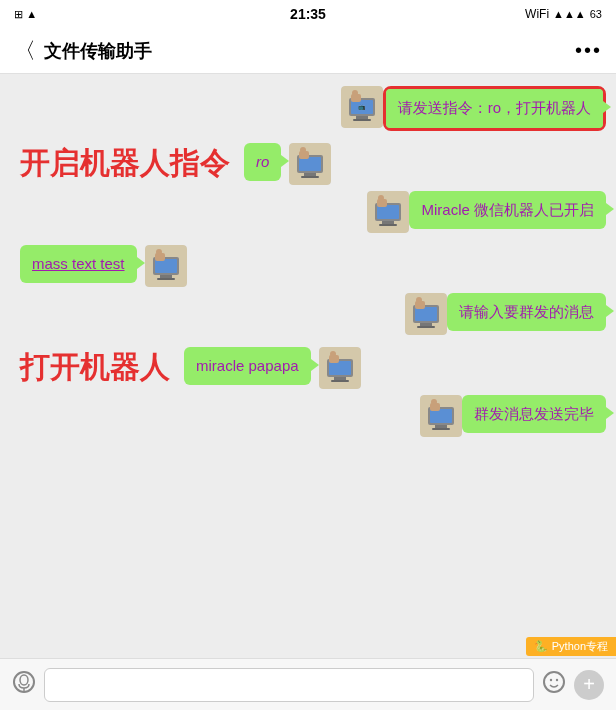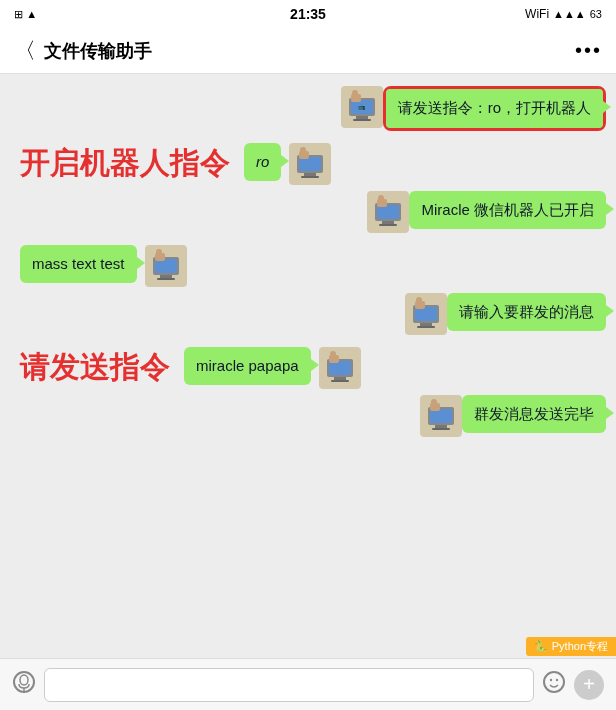--- a/index.html
+++ b/index.html
@@ -112,21 +112,21 @@
       max-width: 280px;
       padding: 8px 12px;
       border-radius: 6px;
       font-size: 15px;
       line-height: 1.5;
       position: relative;
       word-break: break-all;
     }
     .bubble.green {
       background: #95ec69;
-      color: #0f172a;
+      color: #a21caf;
     }
 
     
     .bubble.green::after {
       content: '';
       position: absolute;
       right: -8px;
       top: 12px;
       border-left: 8px solid #95ec69;
       border-top: 6px solid transparent;
@@ -279,21 +279,21 @@
         <rect x="15" y="30" width="12" height="3" fill="#777"></rect>
         <rect x="12" y="33" width="18" height="2" rx="1" fill="#666"></rect>
         <circle cx="14" cy="7" r="3" fill="#c8a07a"></circle>
         <rect x="10" y="8" width="10" height="8" rx="2" fill="#c8a07a"></rect>
       </svg>
     </div>
   </div>
 
   <div style="display:flex; align-items:center; margin: 6px 0 6px 10px;">
     <div style="display:flex; align-items:flex-start;">
-      <div class="bubble green" style="position:relative;">
+      <div class="bubble green" style="position:relative;text-decoration:underline;">
         <span>mass text test</span>
       </div>
       <div class="avatar-content" style="margin-left:8px;">
         <svg width="42" height="42" viewBox="0 0 42 42">
           <rect width="42" height="42" fill="#d4c8aa" rx="4"></rect>
           <rect x="8" y="12" width="26" height="18" rx="2" fill="#888"></rect>
           <rect x="10" y="14" width="22" height="14" rx="1" fill="#5a8fd4"></rect>
           <rect x="15" y="30" width="12" height="3" fill="#777"></rect>
           <rect x="12" y="33" width="18" height="2" rx="1" fill="#666"></rect>
           <circle cx="14" cy="7" r="3" fill="#c8a07a"></circle>
@@ -314,21 +314,21 @@
         <rect x="10" y="14" width="22" height="14" rx="1" fill="#5a8fd4"></rect>
         <rect x="15" y="30" width="12" height="3" fill="#777"></rect>
         <rect x="12" y="33" width="18" height="2" rx="1" fill="#666"></rect>
         <circle cx="14" cy="7" r="3" fill="#c8a07a"></circle>
         <rect x="10" y="8" width="10" height="8" rx="2" fill="#c8a07a"></rect>
       </svg>
     </div>
   </div>
 
   <div style="display:flex; align-items:center; margin: 6px 0 6px 10px;">
-    <span style="font-size:30px; font-weight:bold; color:#e53030; margin-right:14px;">请发送指令</span>
+    <span style="font-size:30px; font-weight:bold; color:#e53030; margin-right:14px;">打开机器人</span>
     <div style="display:flex; align-items:flex-start;">
       <div class="bubble green" style="position:relative;">
         <span>miracle papapa</span>
       </div>
       <div class="avatar-content" style="margin-left:8px;">
         <svg width="42" height="42" viewBox="0 0 42 42">
           <rect width="42" height="42" fill="#d4c8aa" rx="4"></rect>
           <rect x="8" y="12" width="26" height="18" rx="2" fill="#888"></rect>
           <rect x="10" y="14" width="22" height="14" rx="1" fill="#5a8fd4"></rect>
           <rect x="15" y="30" width="12" height="3" fill="#777"></rect>

